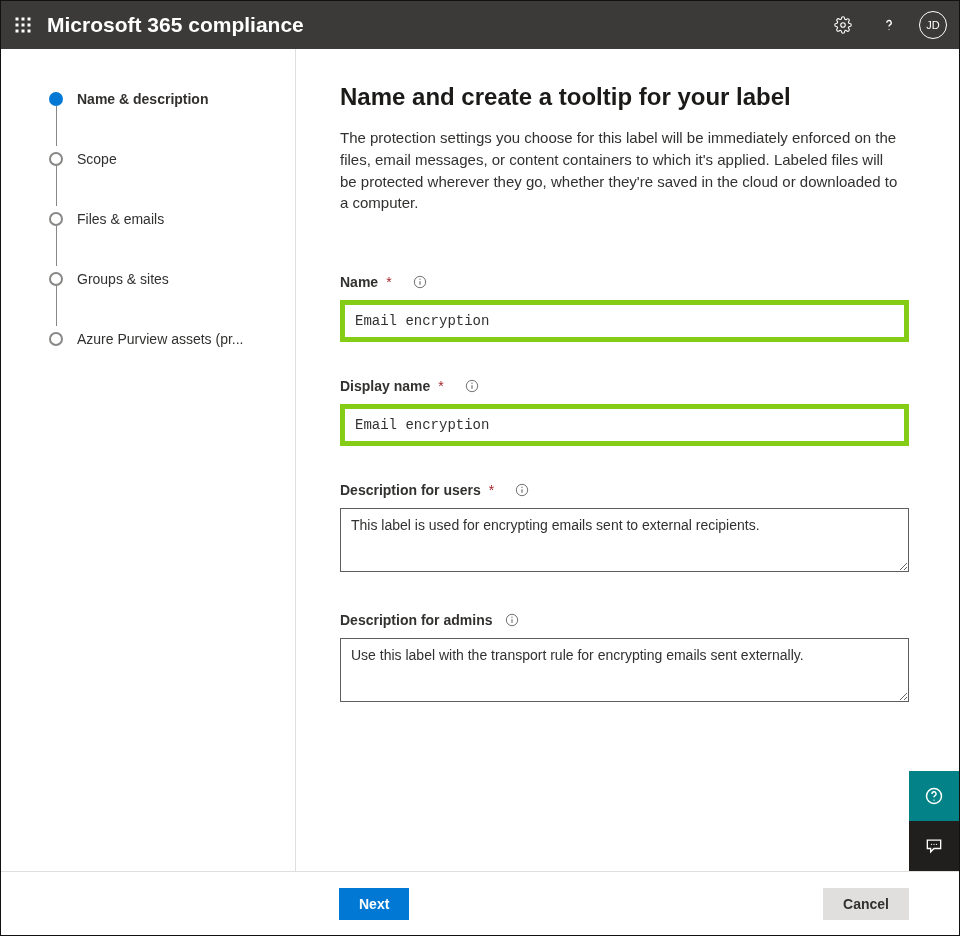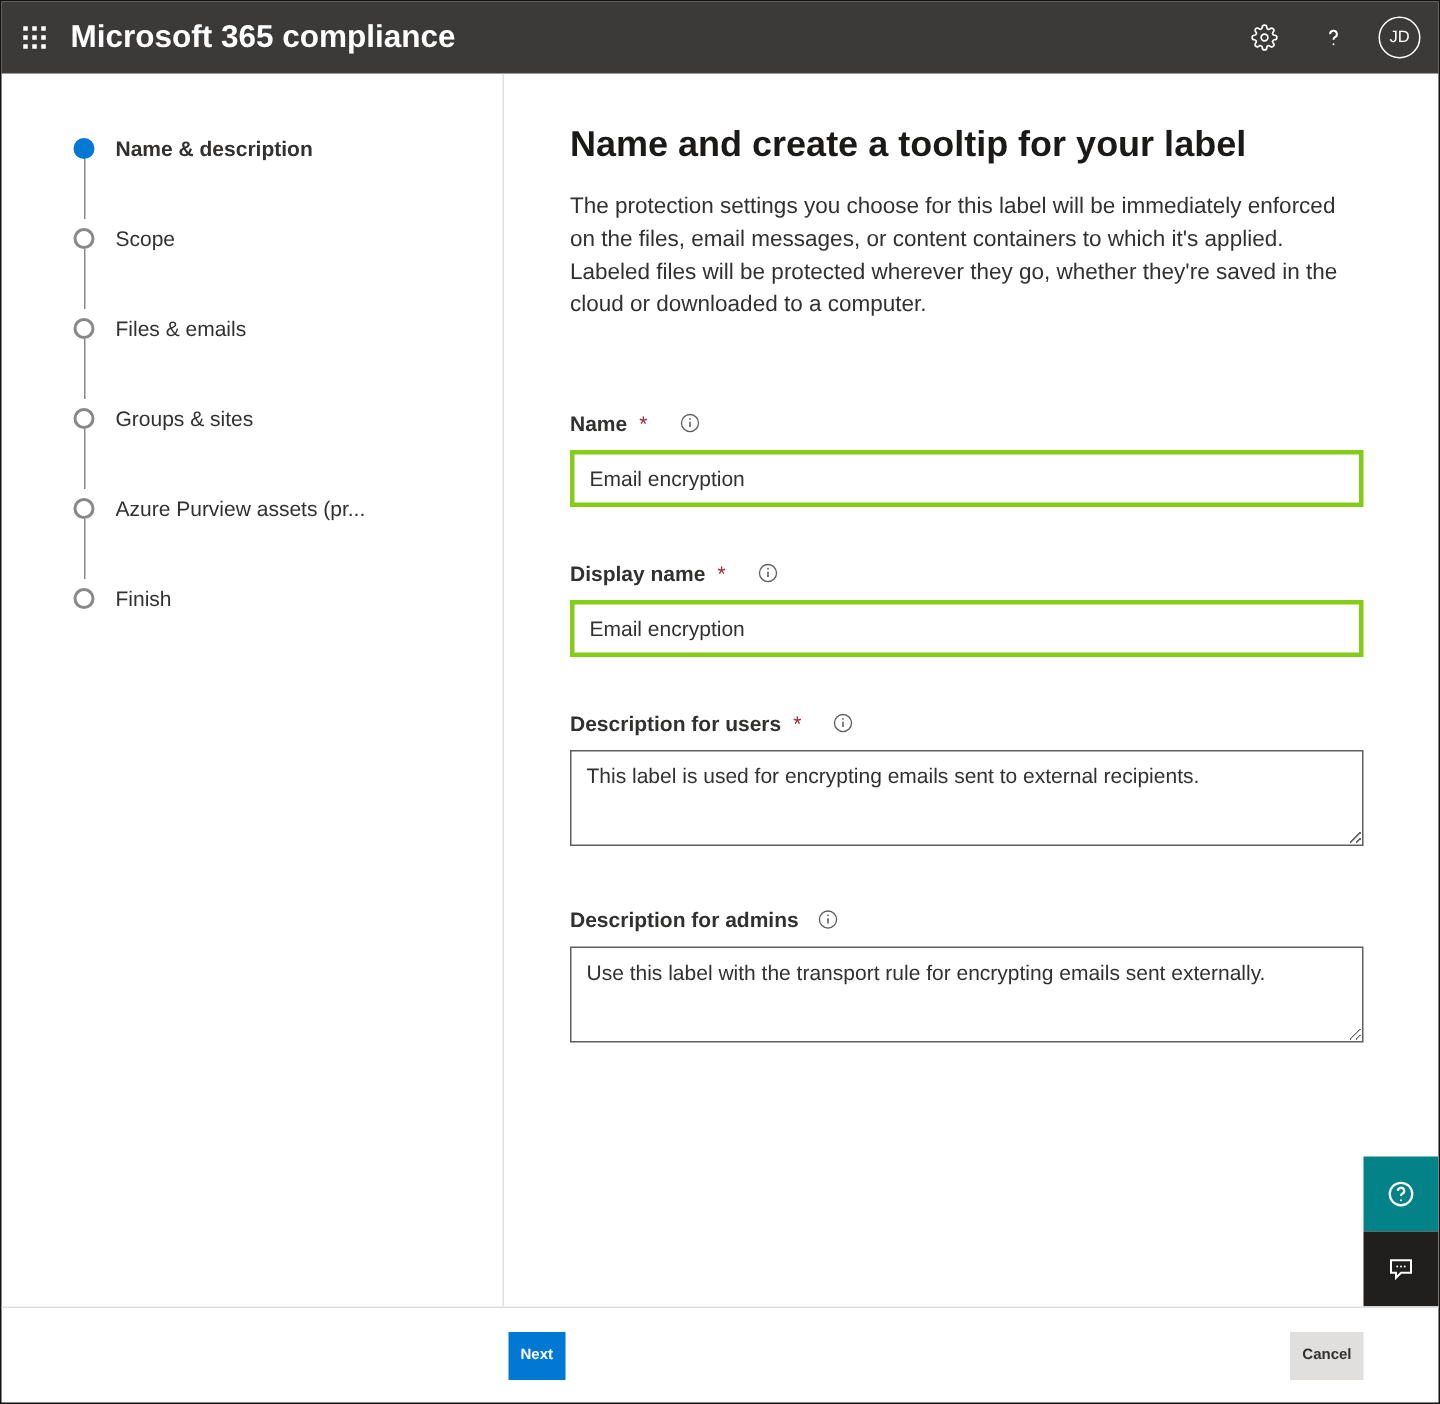--- a/index.html
+++ b/index.html
@@ -68,21 +68,21 @@
   }
   
   .content {
     flex: 1;
     display: flex;
     overflow: hidden;
     position: relative;
   }
   
   .wizard-nav {
-    width: 335px;
+    width: 295px;
     border-right: 1px solid #e1dfdd;
     padding: 38px 22px 0 48px;
   }
   .step {
     display: flex;
     align-items: center;
     gap: 14px;
     position: relative;
     height: 24px;
     margin-bottom: 36px;
@@ -156,24 +156,24 @@
     display: inline-flex;
     width: 16px; height: 16px;
     align-items: center; justify-content: center;
     color: #605e5c;
     margin-left: 14px;
     cursor: pointer;
   }
   .text-input {
     width: 100%;
     height: 32px;
-    border: 3px solid #84cc16;
+    border: 5px solid #84cc16;
     padding: 16px 10px;
     font-size: 14px;
-    font-family: Liberation Sans, sans-serif;
+    font-family: Liberation Mono, monospace;
     color: #323130;
   }
   .text-area {
     width: 100%;
     height: 64px;
     border: 1px solid #605e5c;
     padding: 8px 10px;
     font-size: 14px;
     font-family: inherit;
     color: #323130;
@@ -182,22 +182,22 @@
   
   .footer {
     border-top: 1px solid #e1dfdd;
     height: 64px;
     display: flex;
     align-items: center;
     padding: 0 50px 0 338px;
   }
   .btn {
     height: 32px;
-    padding: 0 8px;
-    font-size: 10px;
+    padding: 0 20px;
+    font-size: 14px;
     font-weight: 600;
     font-family: inherit;
     cursor: pointer;
     border: none;
   }
   .btn.primary {
     background: #0078d4;
     color: #fff;
   }
   .btn.secondary {
@@ -280,24 +280,20 @@
       <div class="step">
         <span class="bullet"></span>
         <span class="label">Groups &amp; sites</span>
         <span class="connector"></span>
       </div>
       <div class="step">
         <span class="bullet"></span>
         <span class="label">Azure Purview assets (pr...</span>
         <span class="connector"></span>
       </div>
-      <div class="step">
-        <span class="bullet"></span>
-        <span class="label">Finish</span>
-      </div>
     </nav>
 
     <div class="form-area">
       <h2>Name and create a tooltip for your label</h2>
       <div class="intro">The protection settings you choose for this label will be immediately enforced on the files, email messages, or content containers to which it's applied. Labeled files will be protected wherever they go, whether they're saved in the cloud or downloaded to a computer.</div>
 
       <div class="field">
         <div class="flabel">
           <span>Name</span>
           <span class="req">*</span>

